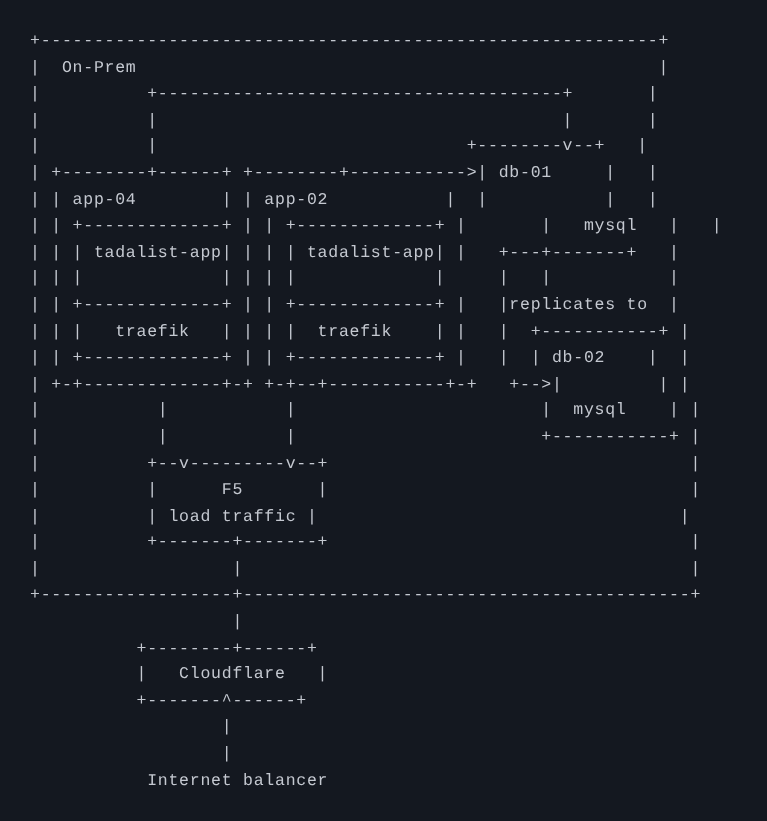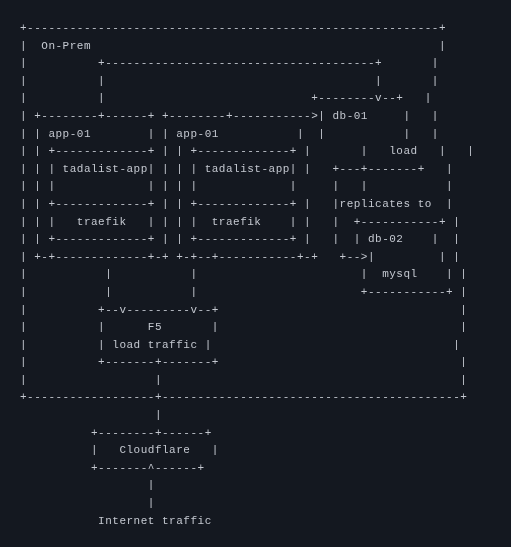--- a/index.html
+++ b/index.html
@@ -26,35 +26,35 @@
   </style>
 </head>
 <body>
 
 <pre><span>+----------------------------------------------------------+</span>
 <span>|  On-Prem                                                 |</span>
 <span>|          +--------------------------------------+       |</span>
 <span>|          |                                      |       |</span>
 <span>|          |                             +--------v--+   |</span>
 <span>| +--------+------+ +--------+-----------&gt;| db-01     |   |</span>
-<span>| | app-01        | | app-01           |  |           |   |</span>
-<span>| | +-------------+ | | +-------------+ |       |   load   |   |</span>
+<span>| | app-04        | | app-02           |  |           |   |</span>
+<span>| | +-------------+ | | +-------------+ |       |   mysql   |   |</span>
 <span>| | | tadalist-app| | | | tadalist-app| |   +---+-------+   |</span>
 <span>| | |             | | | |             |     |   |           |</span>
 <span>| | +-------------+ | | +-------------+ |   |replicates to  |</span>
 <span>| | |   traefik   | | | |  traefik    | |   |  +-----------+ |</span>
 <span>| | +-------------+ | | +-------------+ |   |  | db-02    |  |</span>
 <span>| +-+-------------+-+ +-+--+-----------+-+   +--&gt;|         | |</span>
 <span>|           |           |                       |  mysql    | |</span>
 <span>|           |           |                       +-----------+ |</span>
 <span>|          +--v---------v--+                                  |</span>
 <span>|          |      F5       |                                  |</span>
 <span>|          | load traffic |                                  |</span>
 <span>|          +-------+-------+                                  |</span>
 <span>|                  |                                          |</span>
 <span>+------------------+------------------------------------------+</span>
 <span>                   |</span>
 <span>          +--------+------+</span>
 <span>          |   Cloudflare   |</span>
 <span>          +-------^------+</span>
 <span>                  |</span>
 <span>                  |</span>
-<span>           Internet traffic</span></pre>
+<span>           Internet balancer</span></pre>
 
 </body></html>

